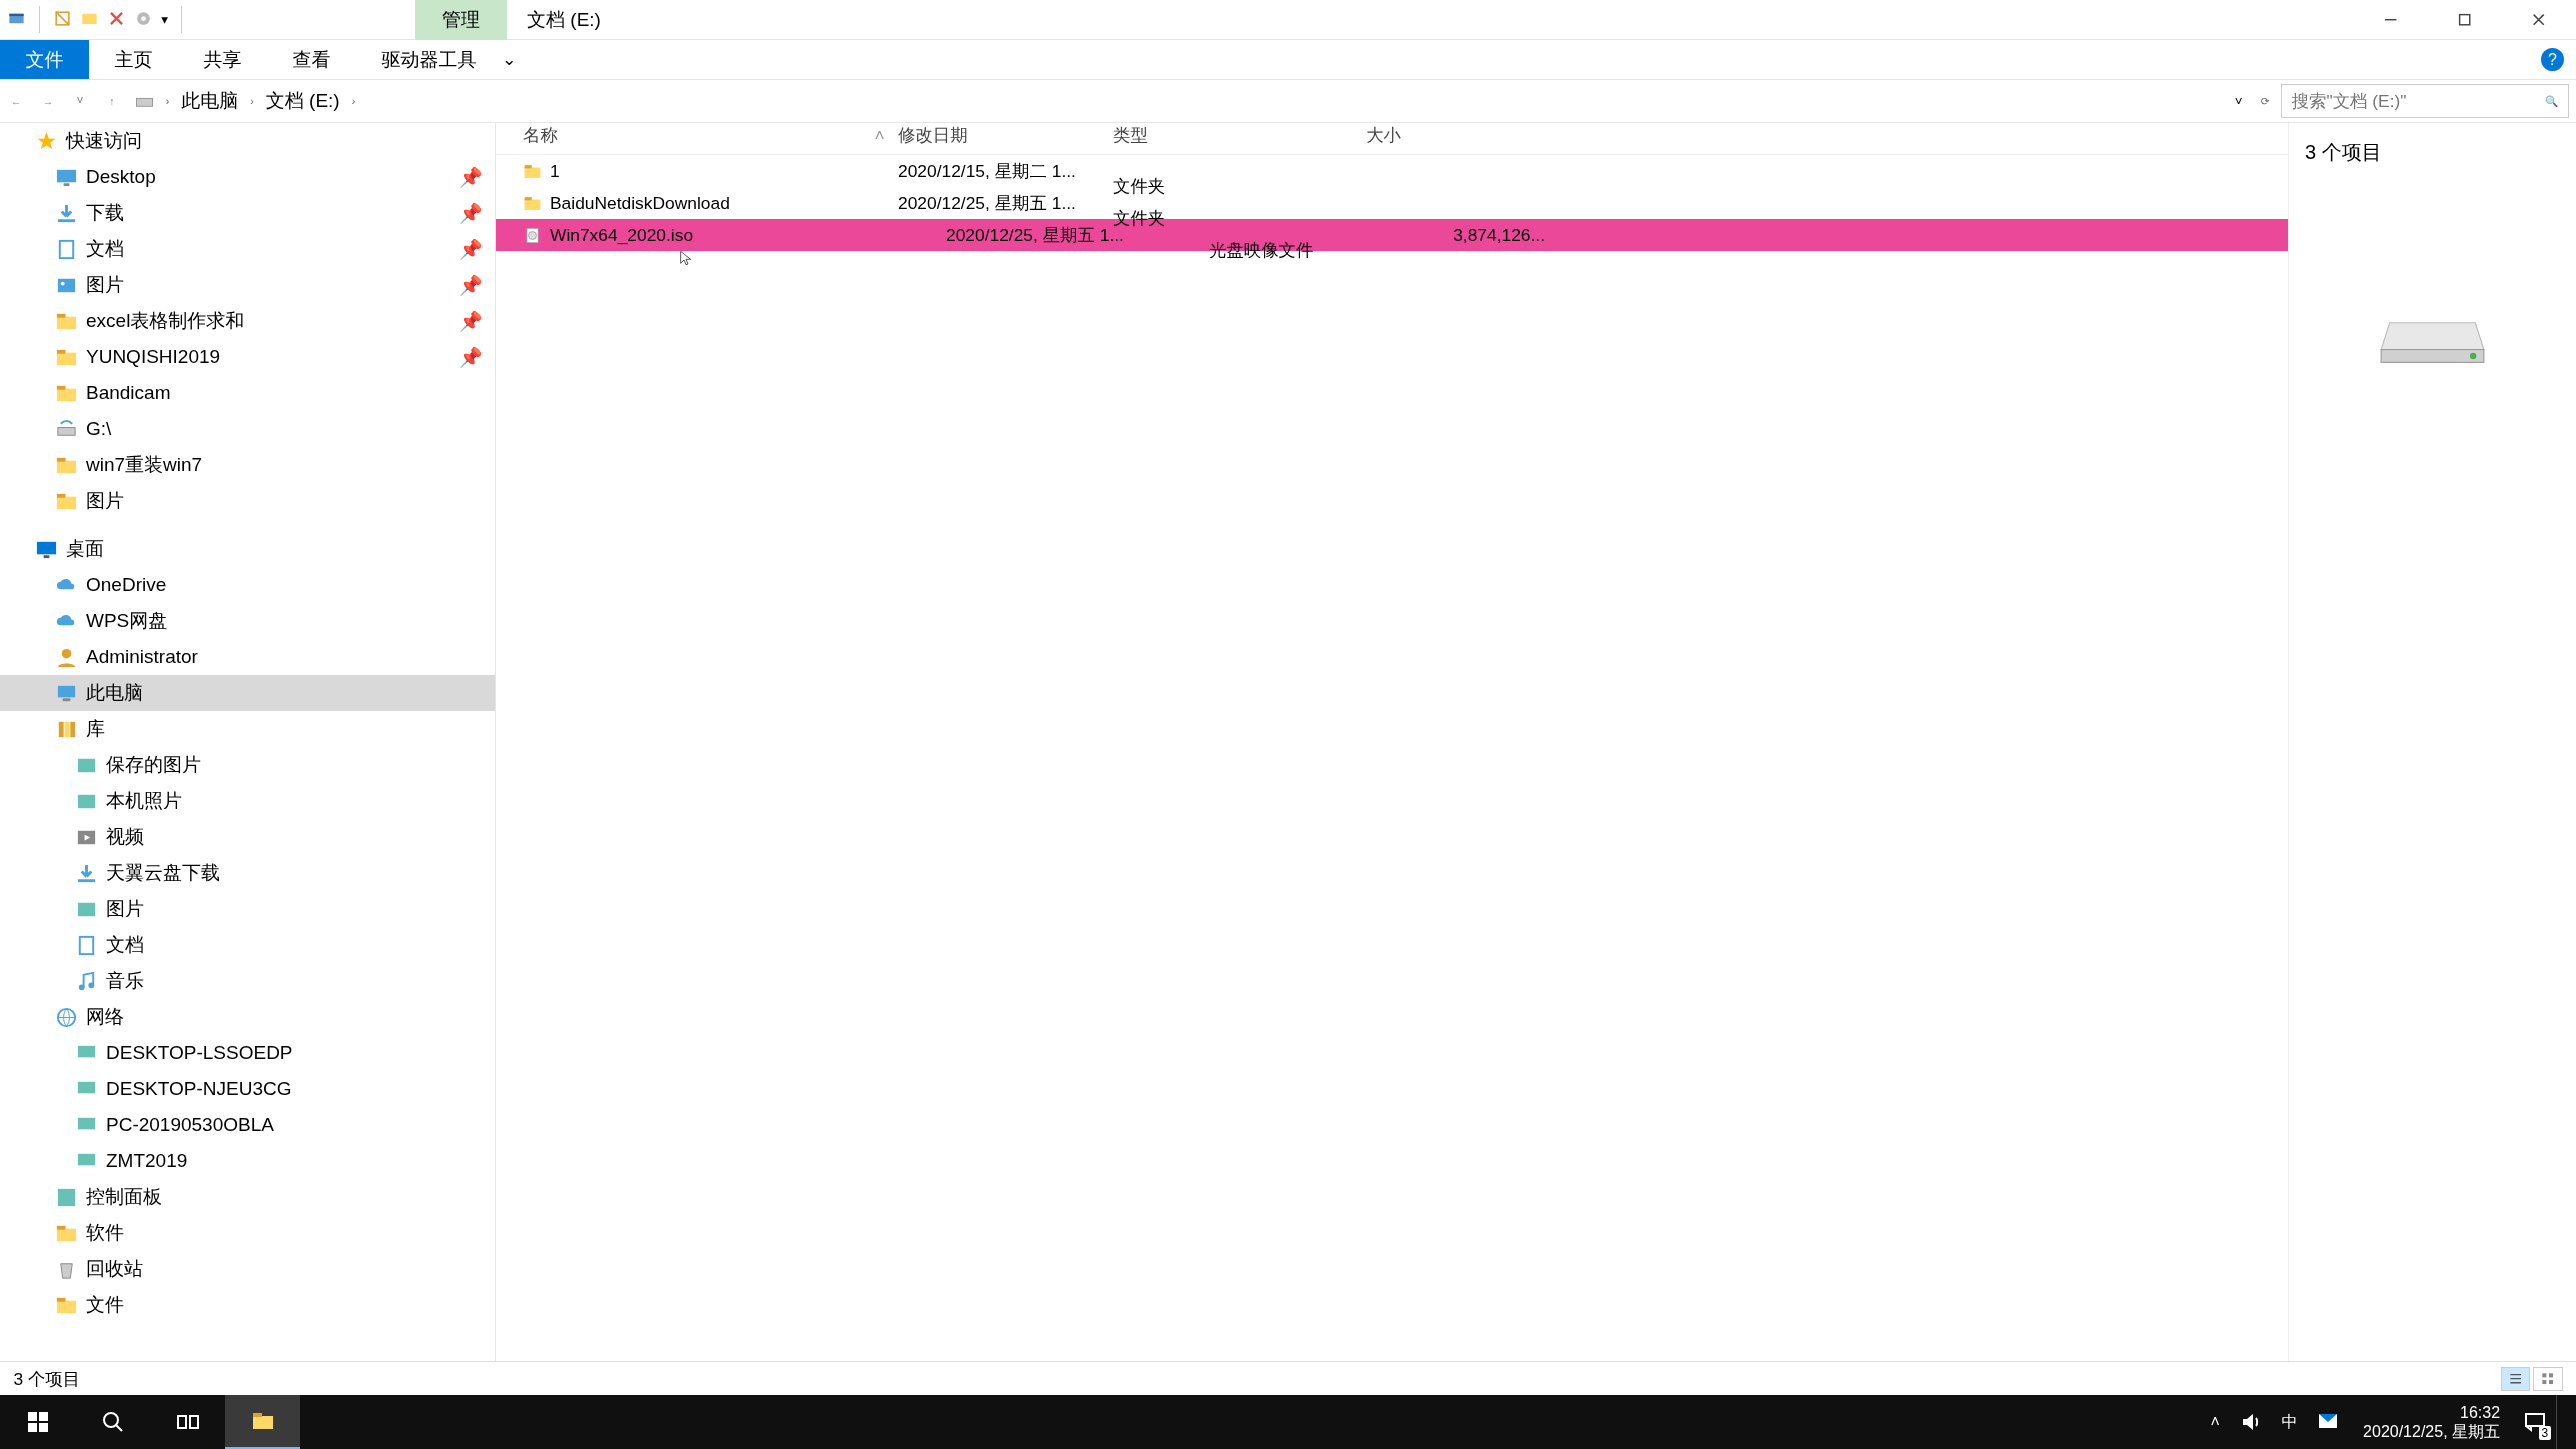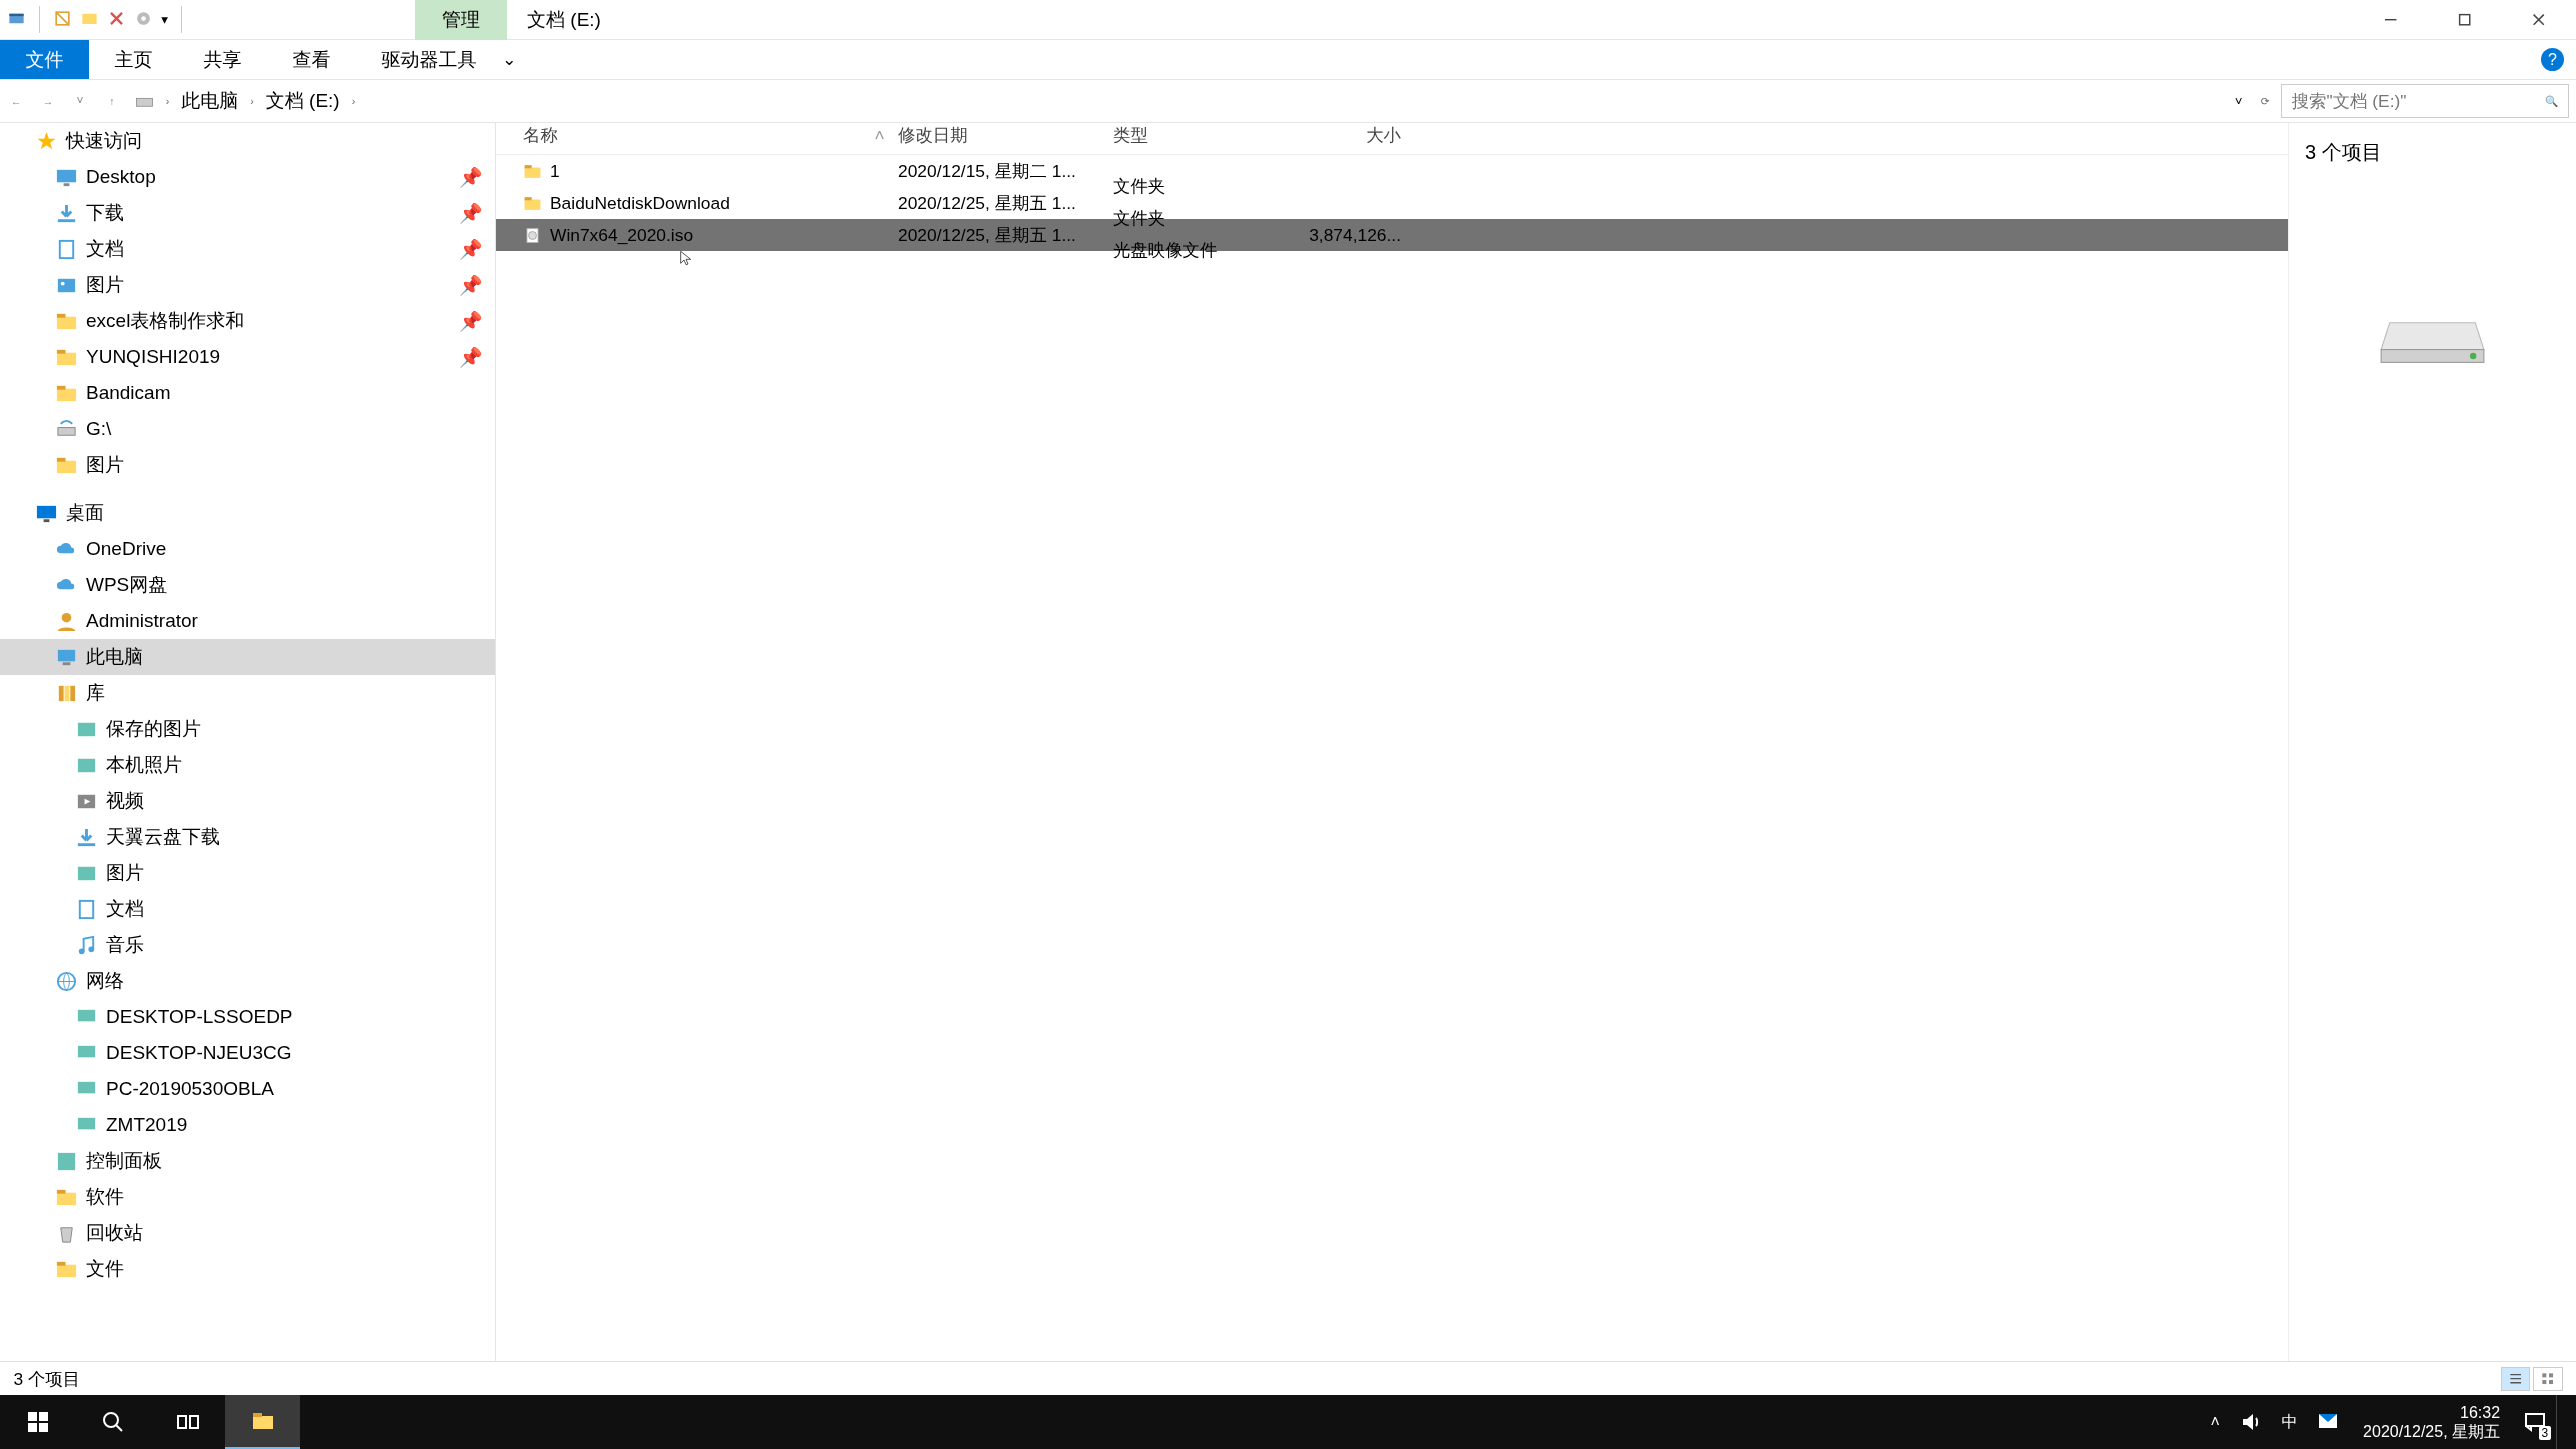--- a/index.html
+++ b/index.html
@@ -47,21 +47,21 @@
 
 
 .files { flex: 1; display: flex; }
 .list { flex: 1; }
 .cols { height: 32px; display: flex; align-items: flex-start; border-bottom: 0.7px solid #eee; font-size: 17.4px; color: #444; }
 .col-name { width: 402px; padding-left: 27px; display:flex; align-items:center; gap:4px;}
 .col-date { width: 215px; }
 .col-type { width: 181px; }
 .col-size { width: 107px; text-align: right; }
 .row { height: 32px; display: flex; align-items: center; font-size: 17.4px; }
-.row.selected { background: #737373; }
+.row.selected { background: #ec4899; gap: 48px; }
 .row .fname { width: 402px; padding-left: 27px; display: flex; align-items: center; gap: 8px; }
 .row .fdate { width: 215px; }
 .row .ftype { width: 181px; margin-top: 30px; }
 .row .fsize { width: 107px; text-align: right; }
 
 
 .preview { width: 288px; border-left: 0.7px solid #eee; padding: 16px; }
 .preview .count { font-size: 20px; }
 .preview .drive { margin-top: 134px; display: flex; justify-content: center; }
 .preview .drive svg { width: 107px; height: 67px; }
@@ -246,20 +246,29 @@
         <span>Bandicam</span>
       </div>
       <div class="side-item in2">
         <span class="icn">
           <svg viewBox="0 0 24 24">
             <rect x="3" y="10" width="18" height="8" fill="#ccc" stroke="#888"></rect>
             <path d="M6 6c4-4 8-4 12 0" stroke="#4aa3df" fill="none" stroke-width="2"></path>
           </svg>
         </span>
         <span>G:\</span>
+      </div>
+      <div class="side-item in2">
+        <span class="icn">
+          <svg viewBox="0 0 24 24">
+            <rect x="2" y="7" width="20" height="13" class="svg-folder"></rect>
+            <rect x="2" y="4" width="9" height="4" fill="#e0a030"></rect>
+          </svg>
+        </span>
+        <span>win7重装win7</span>
       </div>
       <div class="side-item in2">
         <span class="icn">
           <svg viewBox="0 0 24 24">
             <rect x="2" y="7" width="20" height="13" class="svg-folder"></rect>
             <rect x="2" y="4" width="9" height="4" fill="#e0a030"></rect>
           </svg>
         </span>
         <span>图片</span>
       </div>

